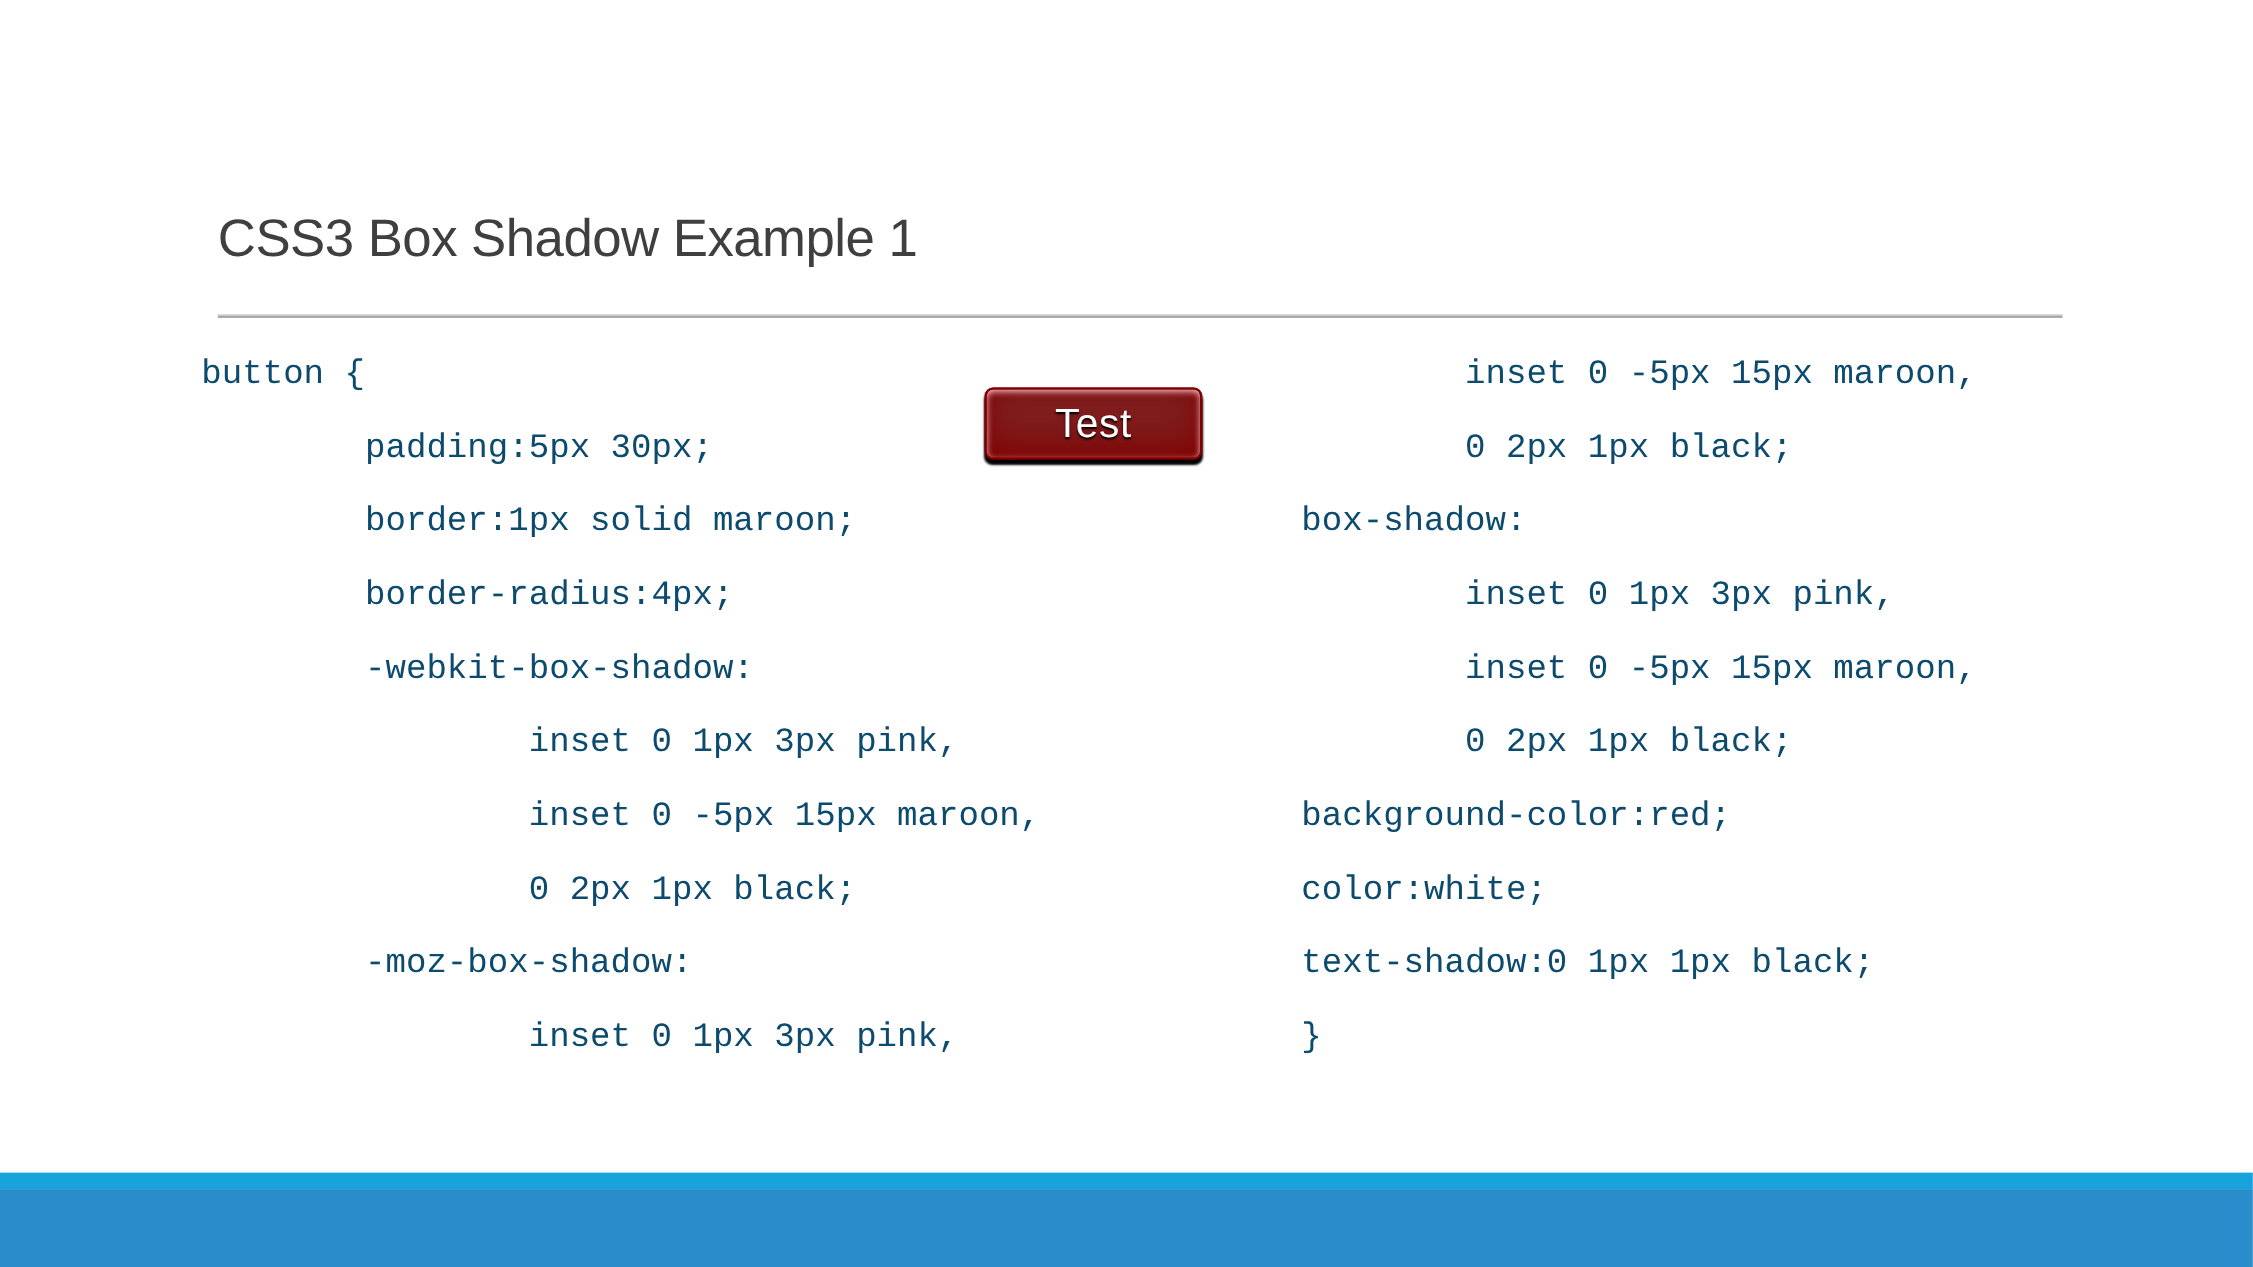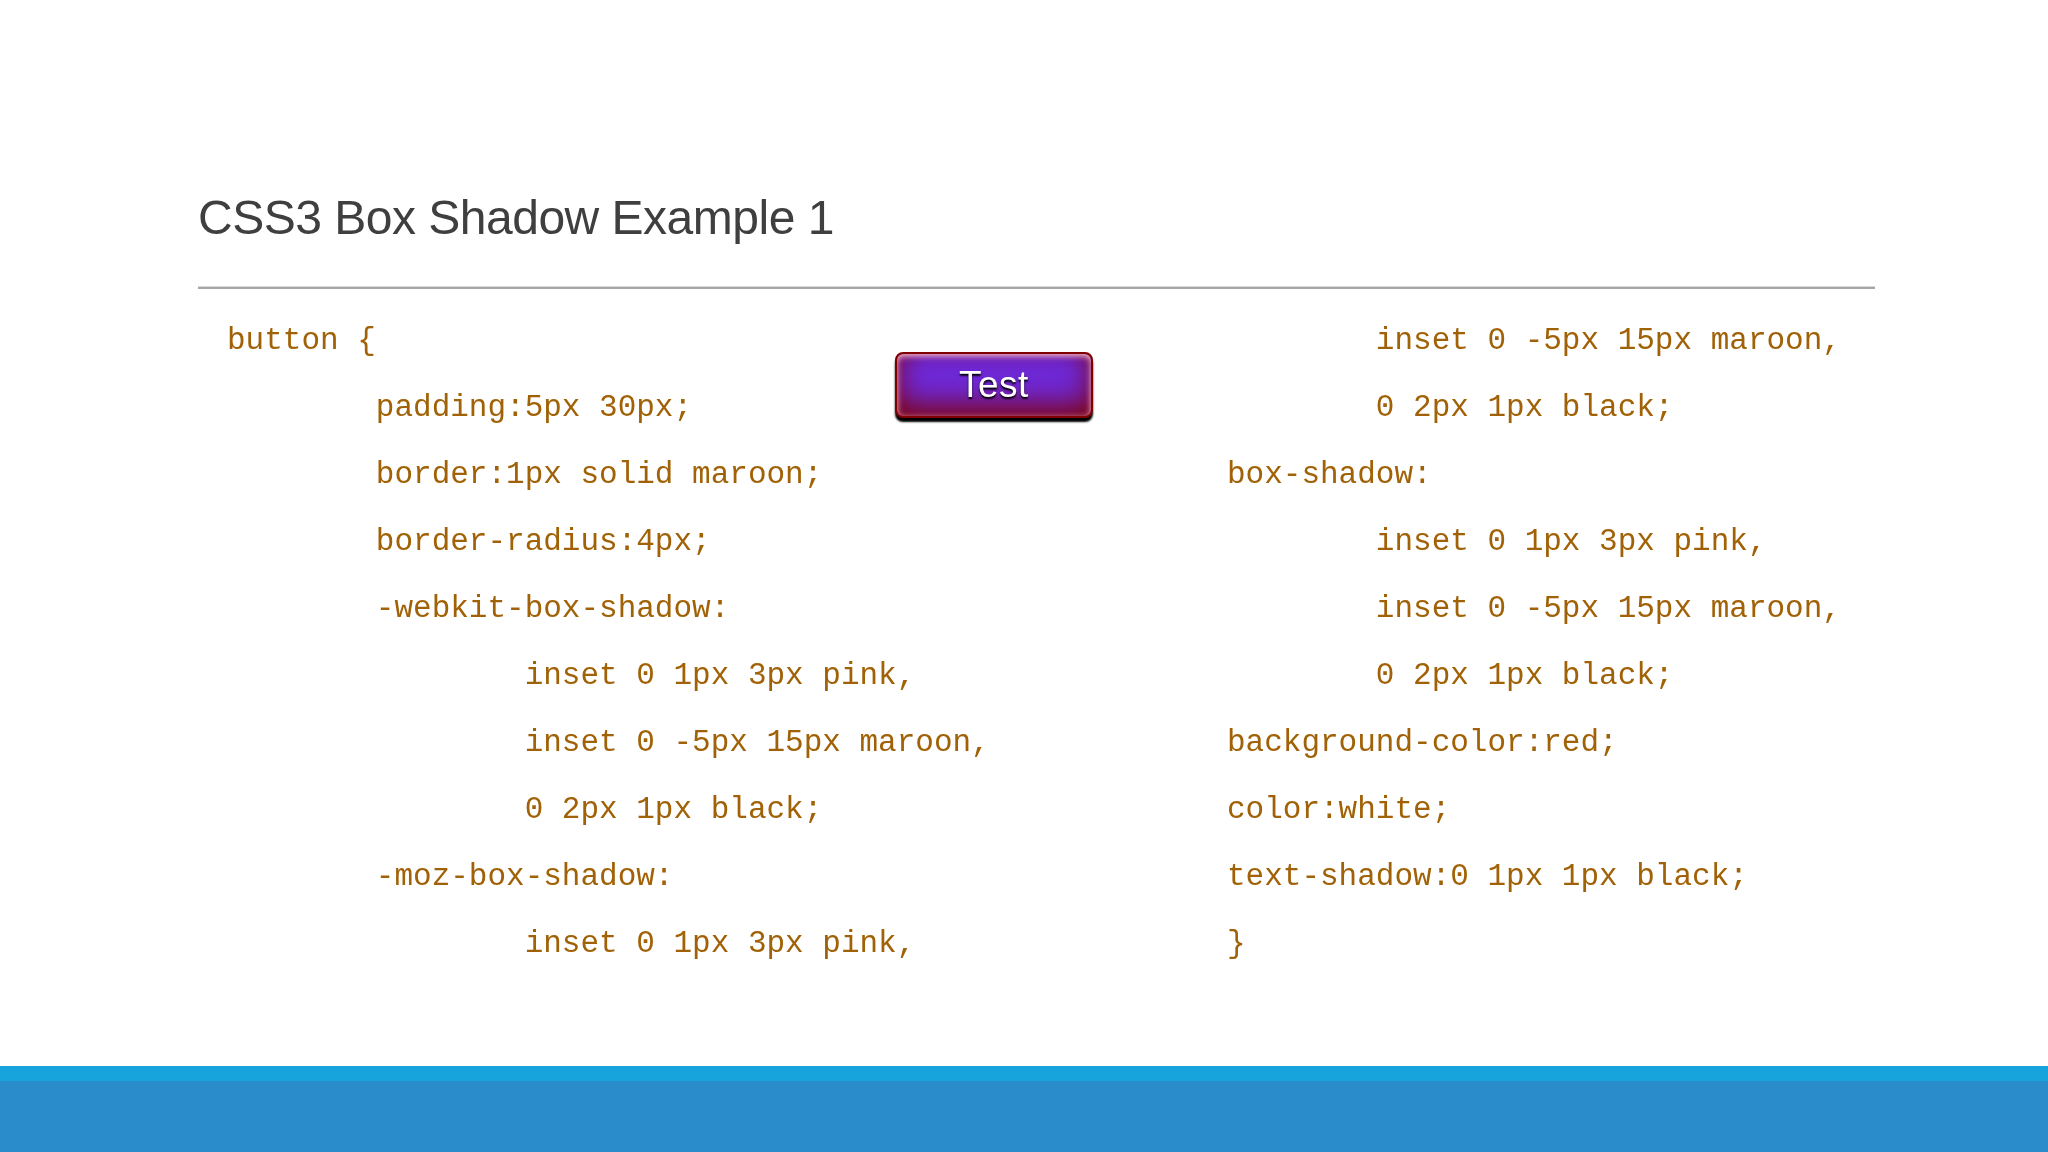--- a/index.html
+++ b/index.html
@@ -45,23 +45,22 @@
     background: #a6a6a6;
     border-top: 1px solid #d9d9d9;
   }
 
   
   .code-col {
     position: absolute;
     font-family: "Liberation Mono", "DejaVu Sans Mono", monospace;
     font-size: 31px;
     line-height: 67px;
-    color: #a16207;
+    color: #0c4a6e;
     white-space: pre;
-    margin-left: 44px;
   }
   #code-left  { left: 183px;  top: 307px; width: 900px; }
   #code-right { left: 1183px; top: 307px; width: 860px; }
 
   .code-line {
     height: 67px;
     white-space: pre;
   }
 
   
@@ -70,21 +69,21 @@
     left: 895px;
     top: 352px;
     width: 290px;
     height: 110px;
   }
   .demo-button {
     display: inline-block;
     padding: 10px 62px;
     border: 2px solid maroon;
     border-radius: 8px;
-    background-color: #6d28d9;
+    background-color: #7f1d1d;
     color: #ffffff;
     font-family: "Liberation Sans", sans-serif;
     font-size: 37px;
     font-weight: 400;
     letter-spacing: 0.5px;
     text-shadow: 0 2px 2px #000000;
     -webkit-box-shadow:
        inset 0 2px 6px pink,
        inset 0 -10px 30px maroon,
        0 4px 2px #000000;

